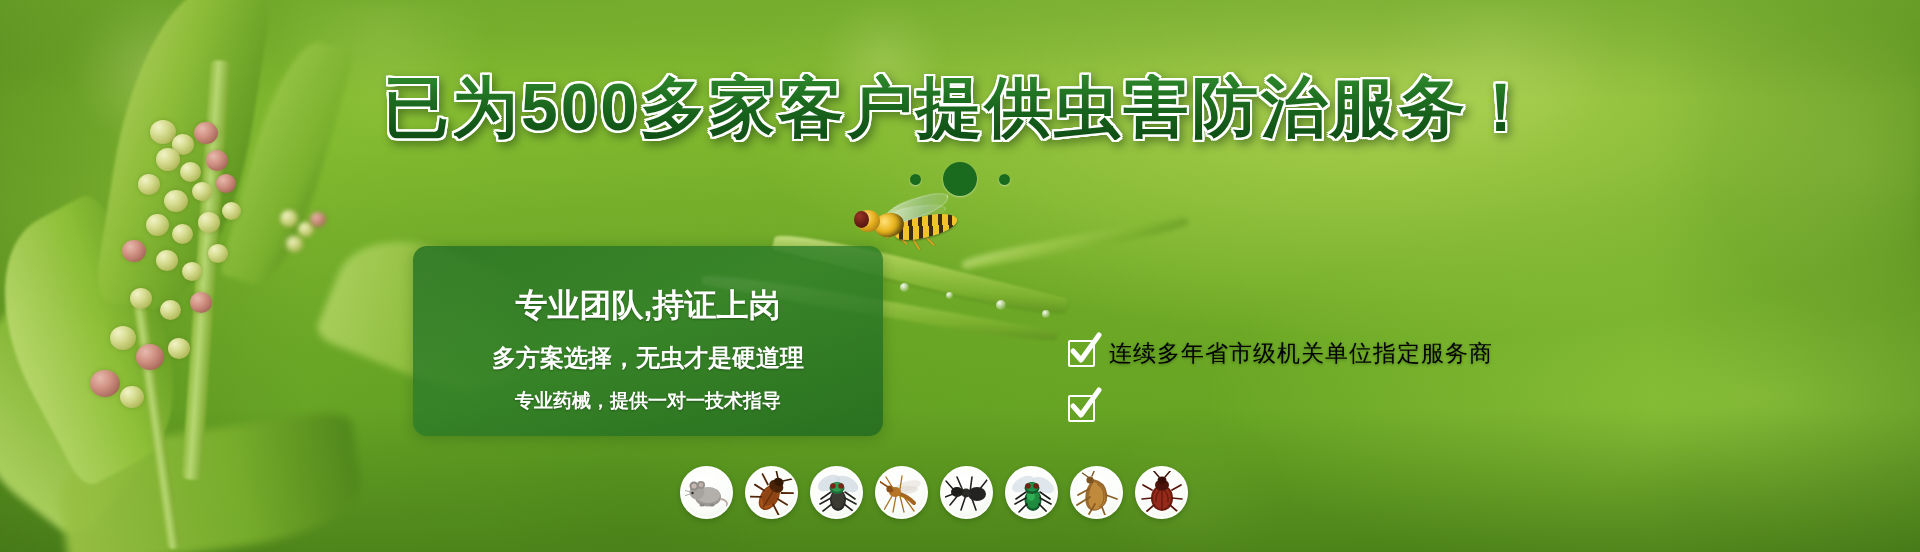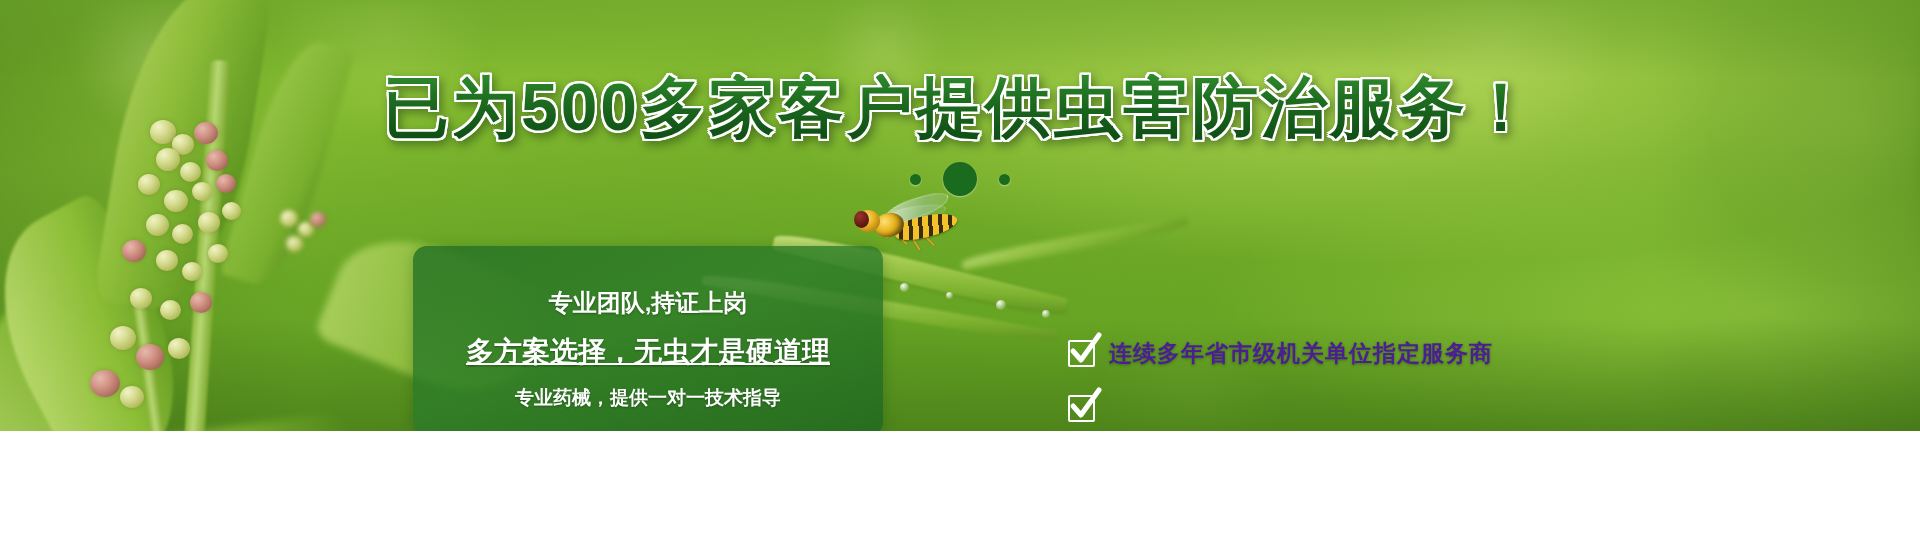--- a/index.html
+++ b/index.html
@@ -4,21 +4,21 @@
 <style>
   * { margin:0; padding:0; box-sizing:border-box; }
 
   html,body{
     width:1920px; height:552px; overflow:hidden;
     font-family:"Liberation Sans","DejaVu Sans",sans-serif;
   }
 
   #banner{
     position:relative;
-    width:1920px; height:431px;
+    width:1920px; height:552px;
     overflow:hidden;
     background:#6fae27;
   }
 
   
   .bg-base{
     position:absolute; inset:0;
     background:
       radial-gradient(ellipse 55% 70% at 72% 18%, #a8cf4e 0%, rgba(168,207,78,0) 62%),
       radial-gradient(ellipse 45% 55% at 92% 72%, #8cc23a 0%, rgba(140,194,58,0) 65%),
@@ -199,42 +199,41 @@
     gap:14px;
   }
   .panel-line{
     color:#ffffff;
     font-weight:bold;
     text-align:center;
     white-space:nowrap;
     text-shadow:0 1px 2px rgba(15,45,10,.45);
     user-select:none;
   }
-  .panel-line.pl1{ font-size:24px; letter-spacing:0px; }
-  .panel-line.pl2{ font-size:28px; letter-spacing:0px;text-decoration:underline; }
+  .panel-line.pl1{ font-size:32px; letter-spacing:0px; }
+  .panel-line.pl2{ font-size:24px; letter-spacing:0px; }
   .panel-line.pl3{ font-size:19px; letter-spacing:0px; }
 
   
   .bullets{
     position:absolute; left:1068px; top:338px;
     display:flex; flex-direction:column; gap:26px;
   }
   .bullet{ display:flex; align-items:center; gap:14px; }
   .check-box{
     width:27px; height:27px; flex:0 0 auto;
     border:2px solid #ffffff; border-radius:2px;
     position:relative;
   }
   .check-box svg{ position:absolute; left:-5px; top:-11px; width:40px; height:38px; overflow:visible; }
   .bullet-text{
-    color:#4c1d95; font-size:23px; letter-spacing:1px;
+    color:#000000; font-size:23px; letter-spacing:1px;
     white-space:nowrap;
     text-shadow:0 1px 3px rgba(20,50,10,.45);
     user-select:none;
-    font-weight:bold;
   }
 
   
   .icon-row{
     position:absolute; left:680px; top:466px;
     display:flex; align-items:center; gap:12px;
   }
   .icon-circle{
     width:53px; height:53px; border-radius:50%;
     background:radial-gradient(circle at 42% 34%, #ffffff 0%, #fbfdfa 58%, #e9f1e2 100%);

